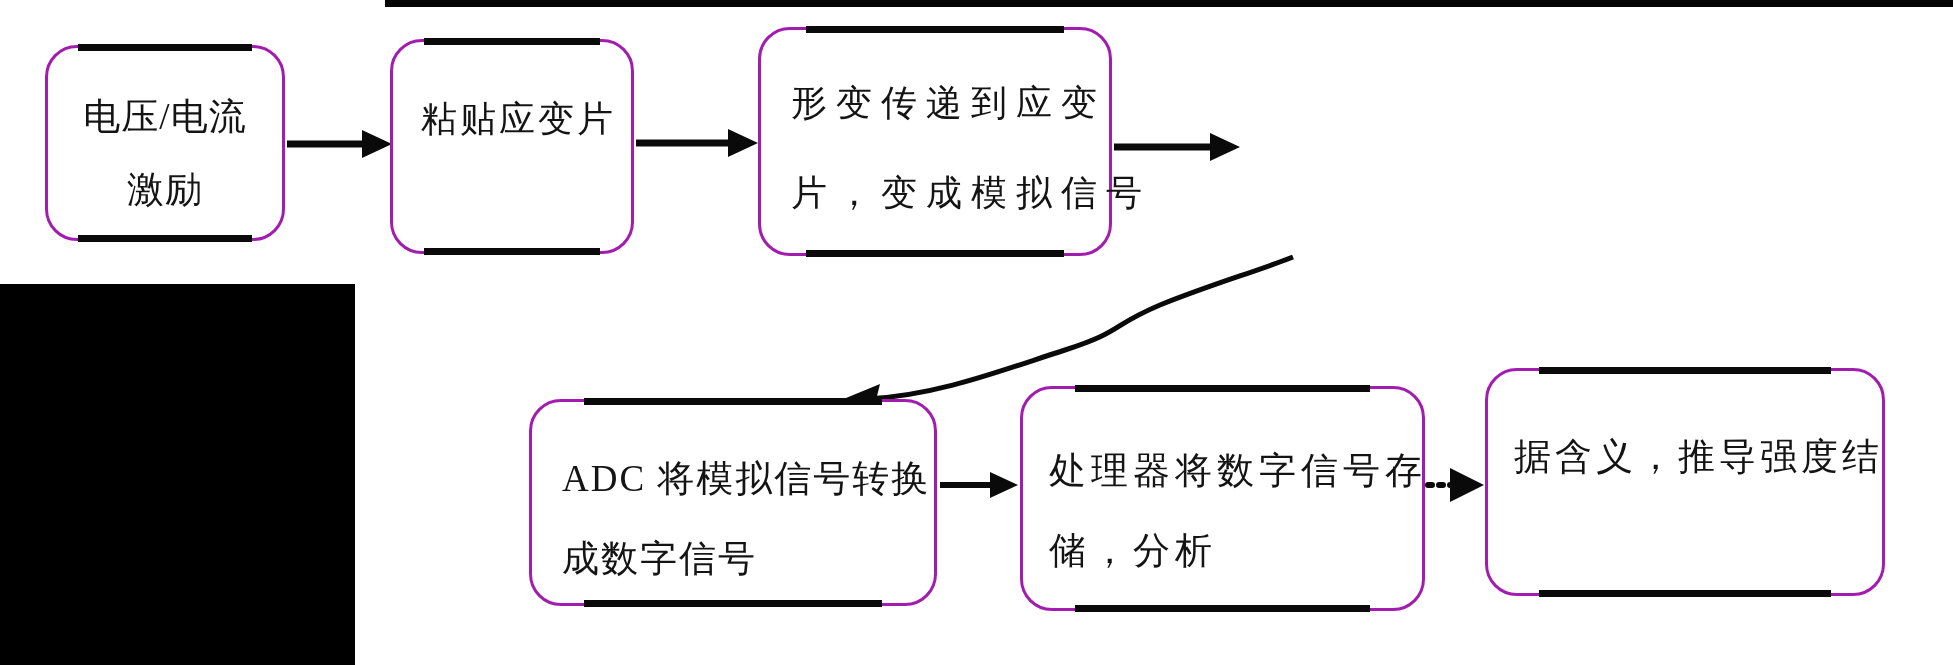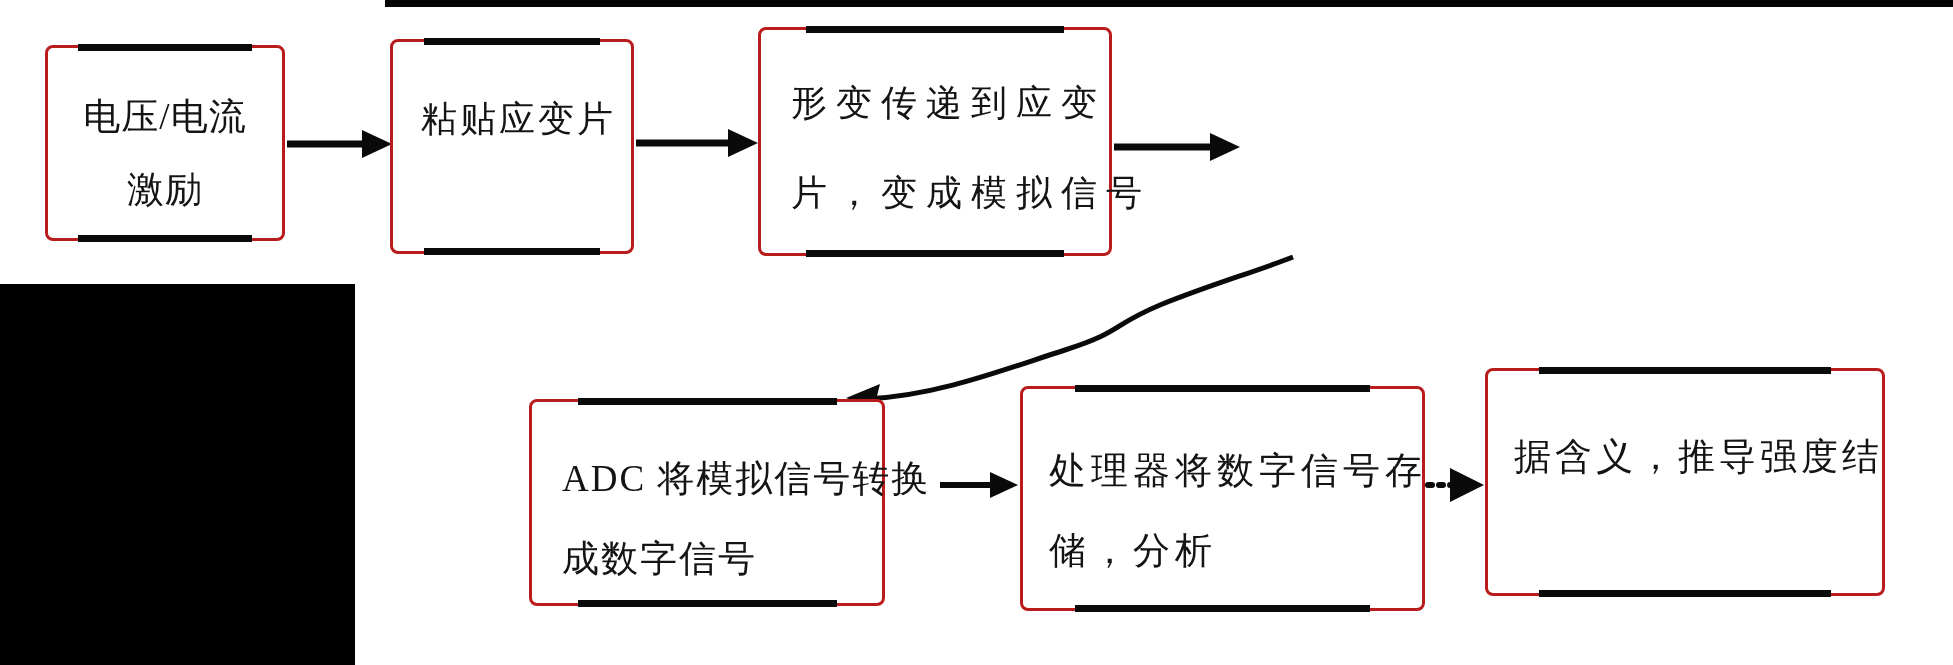--- a/index.html
+++ b/index.html
@@ -18,22 +18,22 @@
   }
   
   .redaction{
     position:absolute;left:0;top:284px;width:355px;height:381px;
     background:#000000;
   }
   
   .node{
     position:absolute;
     background:#ffffff;
-    border:3px solid #b91c1c;
-    border-radius:8px;
+    border:3px solid #a21caf;
+    border-radius:32px;
     box-sizing:border-box;
     z-index:2;
   }
   
   .node::before,.node::after{
     content:"";position:absolute;height:7px;background:#0a0a0a;
     left:13%;right:13%;
   }
   .node::before{top:-4px;}
   .node::after{bottom:-4px;}
@@ -44,21 +44,21 @@
   
   .n2{left:390px;top:39px;width:244px;height:215px;padding:42px 0 16px 28px;}
   .n2 .line{font-size:36px;line-height:70px;letter-spacing:3px;}
   
   .n3{left:758px;top:27px;width:354px;height:229px;padding:28px 14px 0 30px;}
   .n3 .line{font-size:36px;line-height:90px;letter-spacing:9px;}
   
   .n4{left:1254px;top:25px;width:338px;height:233px;padding:40px 0 0 30px;}
   .n4 .line{font-size:36px;line-height:80px;letter-spacing:7px;}
   
-  .n5{left:529px;top:399px;width:356px;height:207px;padding:37px 0 0 30px;}
+  .n5{left:529px;top:399px;width:408px;height:207px;padding:37px 0 0 30px;}
   .n5 .line{font-size:37px;line-height:80px;letter-spacing:2px;}
   
   .n6{left:1020px;top:386px;width:405px;height:225px;padding:44px 0 0 26px;}
   .n6 .line{font-size:37px;line-height:80px;letter-spacing:5px;font-family:Liberation Mono, monospace;}
   
   .n7{left:1485px;top:368px;width:400px;height:228px;padding:45px 0 0 26px;}
   .n7 .line{font-size:37px;line-height:81px;letter-spacing:4px;}
   svg.wires{position:absolute;left:0;top:0;z-index:1;}
 </style>
 </head>

